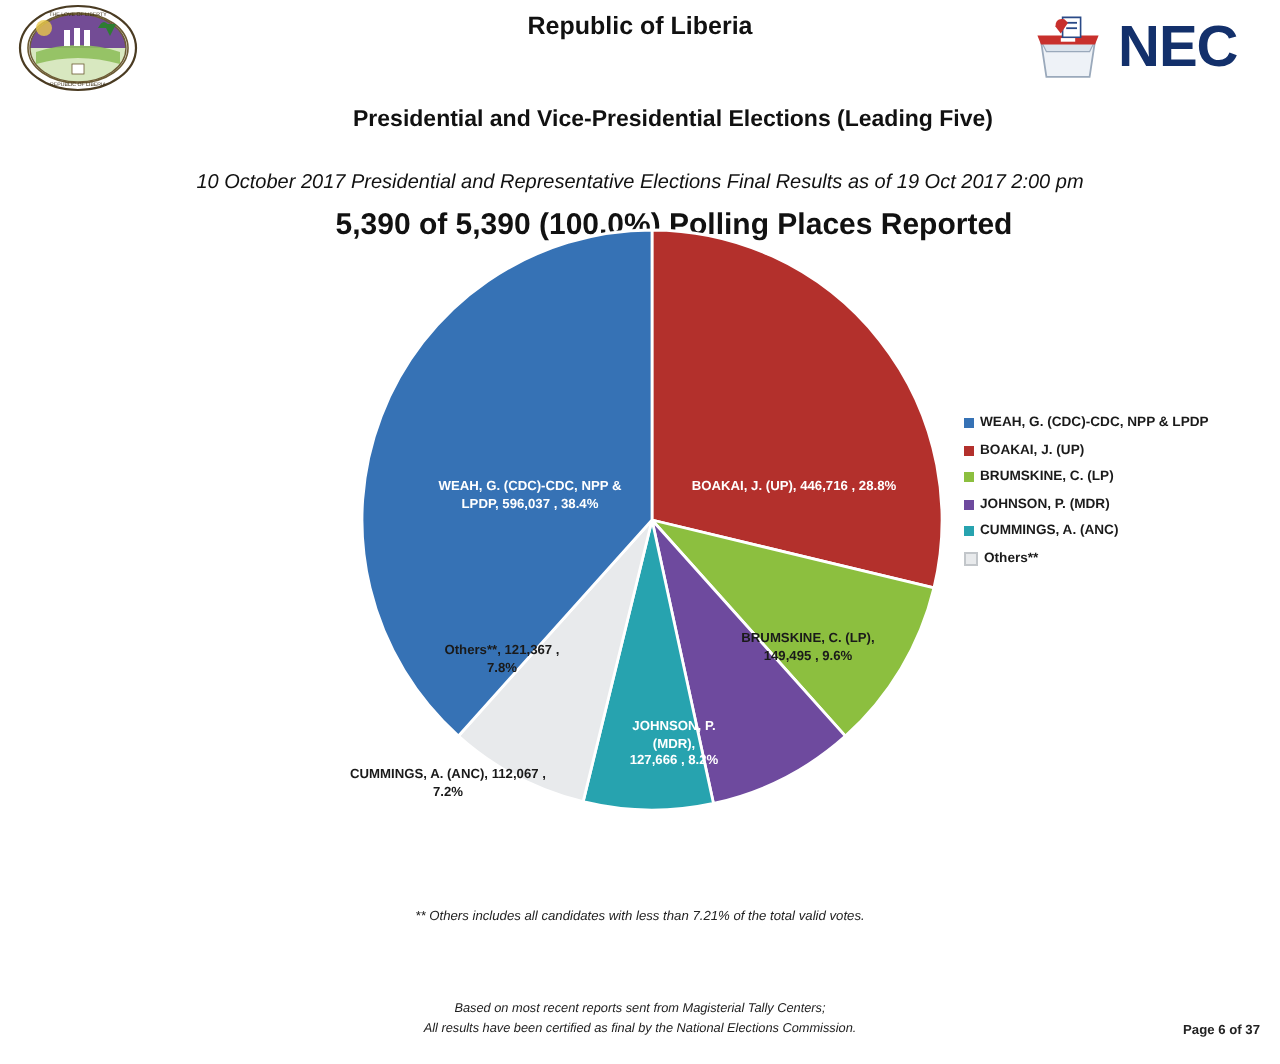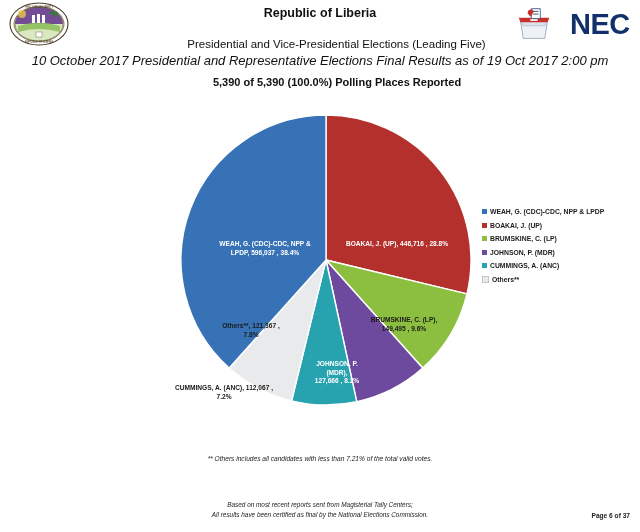--- a/index.html
+++ b/index.html
@@ -29,21 +29,21 @@
     height: 44px;
   }
   .nec-logo {
     position: absolute;
     right: 8px;
     top: 4px;
     width: 116px;
     height: 40px;
     display: flex;
     align-items: center;
-    gap: 18px;
+    gap: 7px;
   }
   .nec-wordmark {
     font-family: "Liberation Sans", sans-serif;
     font-size: 29px;
     font-weight: bold;
     color: #13306b;
     letter-spacing: -0.5px;
     line-height: 1;
   }
   .title-block {
@@ -55,33 +55,33 @@
     font-weight: bold;
     line-height: 15px;
   }
   .t-line2 {
     font-size: 12.5px;
     font-weight: bold;
     line-height: 16px;
   }
   .t-line3 {
     font-size: 11.5px;
-    font-weight: normal;
-    margin-top: 16px;
+    font-weight: bold;
+    margin-top: 32px;
     line-height: 15px;
     padding-left: 33px;
   }
   .t-line4 {
-    font-size: 13px;
+    font-size: 10px;
     font-style: italic;
     line-height: 13px;
-    margin-top: 2px;
+    margin-top: 17px;
   }
   .t-line5 {
-    font-size: 11px;
+    font-size: 15px;
     font-weight: bold;
     margin-top: 9px;
     line-height: 12px;
     padding-left: 34px;
   }
 
   
   .chart-area {
     position: relative;
     height: 330px;

